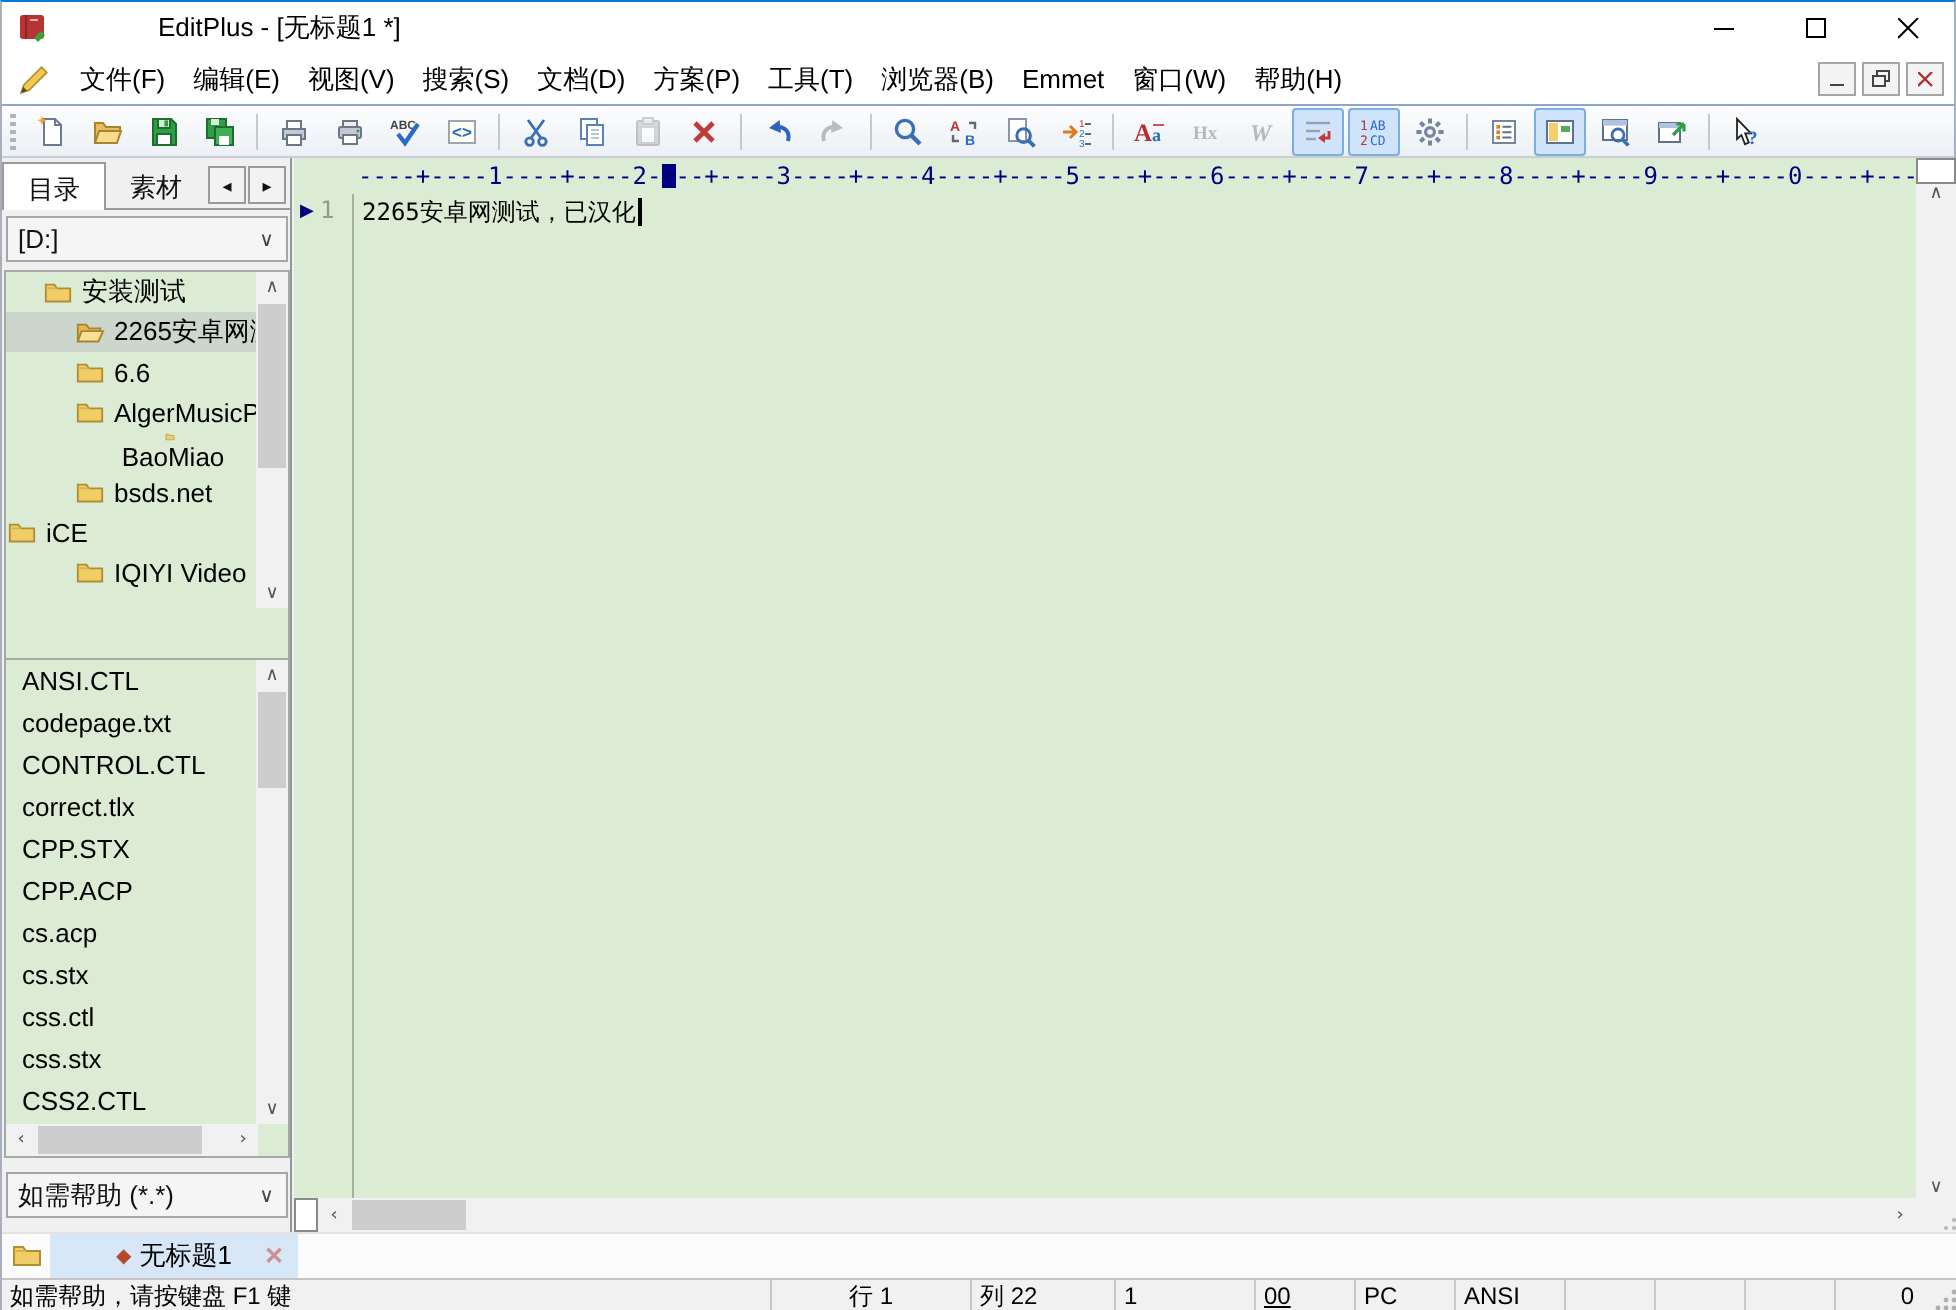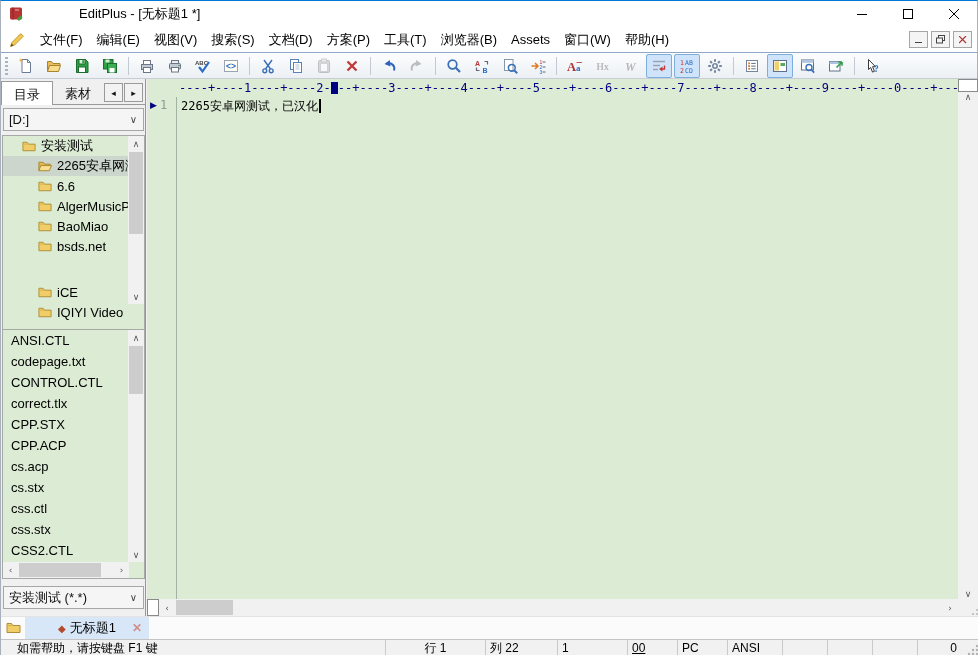--- a/index.html
+++ b/index.html
@@ -108,21 +108,21 @@
           border-top:1px solid #e3e3e3;box-sizing:border-box;}
   .tabbar-folder{position:absolute;left:4px;top:3px;}
   .doc-tab{position:absolute;left:24px;top:0;width:124px;height:22px;background:#d8e7f7;
            display:flex;align-items:center;justify-content:center;font-size:13px;color:#000;}
   .doc-tab .dmark{color:#b5492c;font-size:10px;margin-right:4px;}
   .doc-tab .tclose{position:absolute;right:7px;color:#cf8f8f;font-weight:bold;font-size:12px;}
 
   
   .statusbar{position:absolute;top:638px;left:0;width:978px;height:17px;background:#f1f1f1;
              border-top:1px solid #c4c4c4;box-sizing:border-box;display:flex;align-items:center;font-size:12px;color:#000;}
-  .sb-help{padding-left:16px;flex:1;white-space:nowrap;}
+  .sb-help{padding-left:4px;flex:1;white-space:nowrap;}
   #status-segments{display:flex;height:100%;}
   .seg{height:100%;border-left:1px solid #c9c9c9;display:flex;align-items:center;
        padding-left:4px;box-sizing:border-box;white-space:nowrap;}
   .seg.first{justify-content:center;padding-left:0;}
   .seg.last{justify-content:flex-end;padding-right:6px;padding-left:0;}
   .grip{width:16px;height:16px;display:flex;align-items:flex-end;justify-content:flex-end;}
 
   svg{display:block;}
   .hidden-defs{position:absolute;width:0;height:0;overflow:hidden;}
 </style>
@@ -332,21 +332,21 @@
       </svg>
     <div id="menu-items">
         <span class="menu-item">文件(F)</span>
         <span class="menu-item">编辑(E)</span>
         <span class="menu-item">视图(V)</span>
         <span class="menu-item">搜索(S)</span>
         <span class="menu-item">文档(D)</span>
         <span class="menu-item">方案(P)</span>
         <span class="menu-item">工具(T)</span>
         <span class="menu-item">浏览器(B)</span>
-        <span class="menu-item">Assets</span>
+        <span class="menu-item">Emmet</span>
         <span class="menu-item">窗口(W)</span>
         <span class="menu-item">帮助(H)</span>
       </div>
     <div class="mdi-btns">
       <div class="mdi-btn">
           <svg width="8" height="8">
             <path d="M0 6.5h7" stroke="#444"></path>
           </svg>
         </div>
       <div class="mdi-btn">
@@ -561,33 +561,33 @@
                 <use href="#i-folder"></use>
               </svg>
               <span class="tlabel">6.6</span>
             </div>
             <div class="trow" style="padding-left: 34px;">
               <svg width="16" height="15">
                 <use href="#i-folder"></use>
               </svg>
               <span class="tlabel">AlgerMusicP</span>
             </div>
-            <div class="trow" style="padding-left: 34px;">
+            <div class="trow" style="padding-left: 22px; flex-direction: column;">
               <svg width="16" height="15">
                 <use href="#i-folder"></use>
               </svg>
               <span class="tlabel">BaoMiao</span>
             </div>
             <div class="trow" style="padding-left: 34px;">
               <svg width="16" height="15">
                 <use href="#i-folder"></use>
               </svg>
               <span class="tlabel">bsds.net</span>
             </div>
-            <div class="trow" style="padding-left: 34px; margin-top: 26px;">
+            <div class="trow" style="">
               <svg width="16" height="15">
                 <use href="#i-folder"></use>
               </svg>
               <span class="tlabel">iCE</span>
             </div>
             <div class="trow" style="padding-left: 34px;">
               <svg width="16" height="15">
                 <use href="#i-folder"></use>
               </svg>
               <span class="tlabel">IQIYI Video</span>
@@ -625,21 +625,21 @@
           <div class="arr arr-bottom">∨</div>
         </div>
         <div class="sb sb-h files-hsb">
           <div class="arr" style="left:0;">‹</div>
           <div class="thumb" style="top:1px;height:14px;left:16px;width:82px;"></div>
           <div class="arr" style="right:0;">›</div>
         </div>
       </div>
 
       <div class="combo combo-filter">
-        <span>安装测试 (*.*)</span>
+        <span>如需帮助 (*.*)</span>
         <span class="chev">∨</span>
       </div>
     </div>
 
     <div class="editor">
       <div class="ruler">
         <div class="ruler-text"><span>----+----1----+----2-</span><span class="rmark"></span><span>--+----3----+----4----+----5----+----6----+----7----+----8----+----9----+----0----+----1----+----2</span></div>
       </div>
       <div class="vsplit-box"></div>
 

